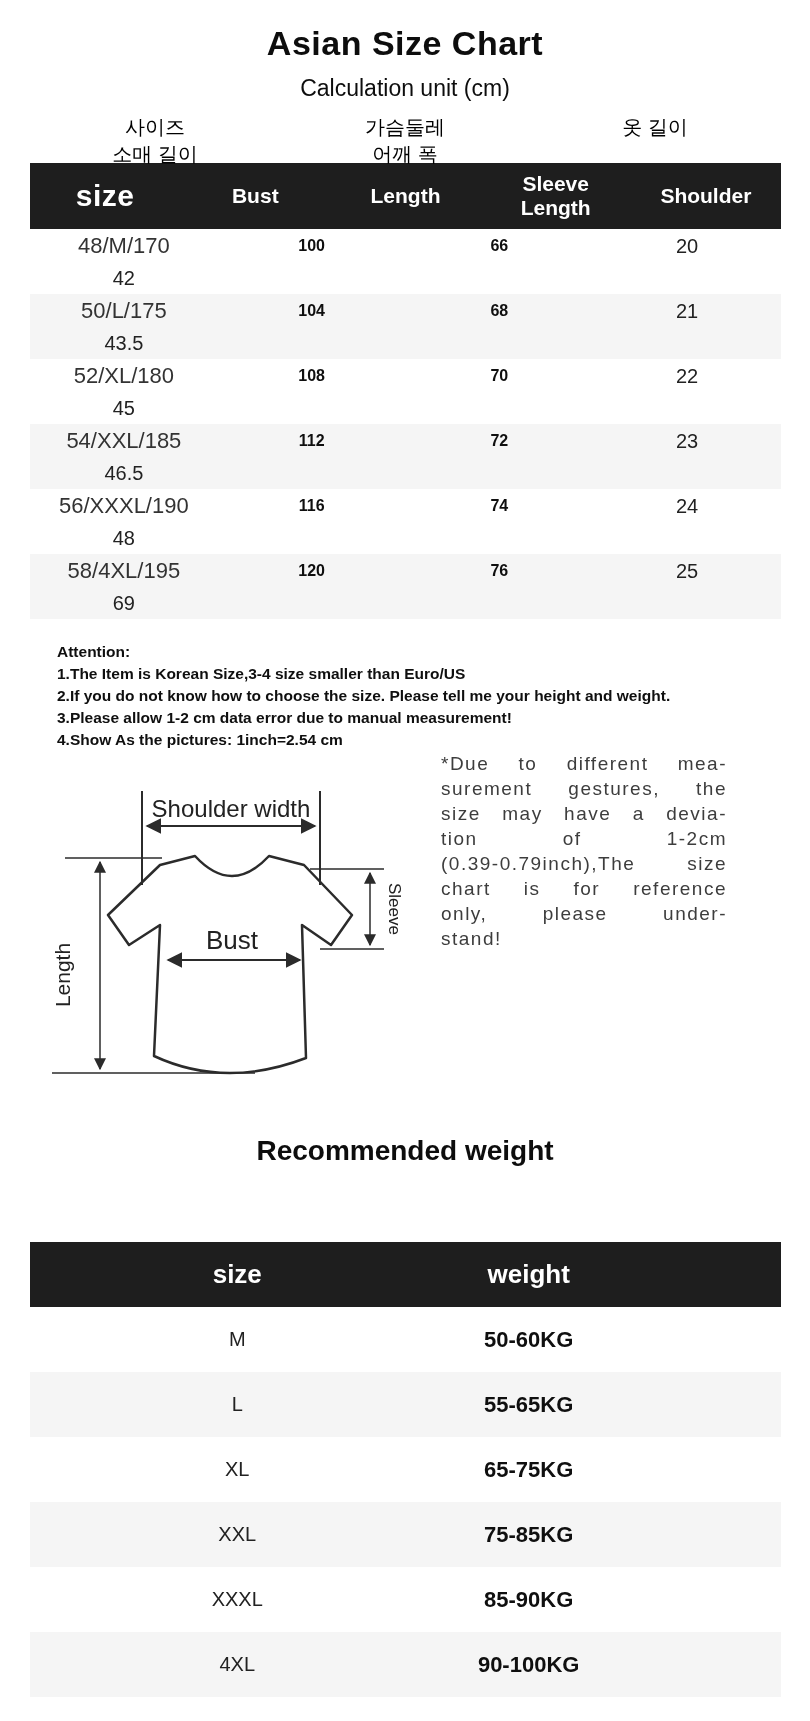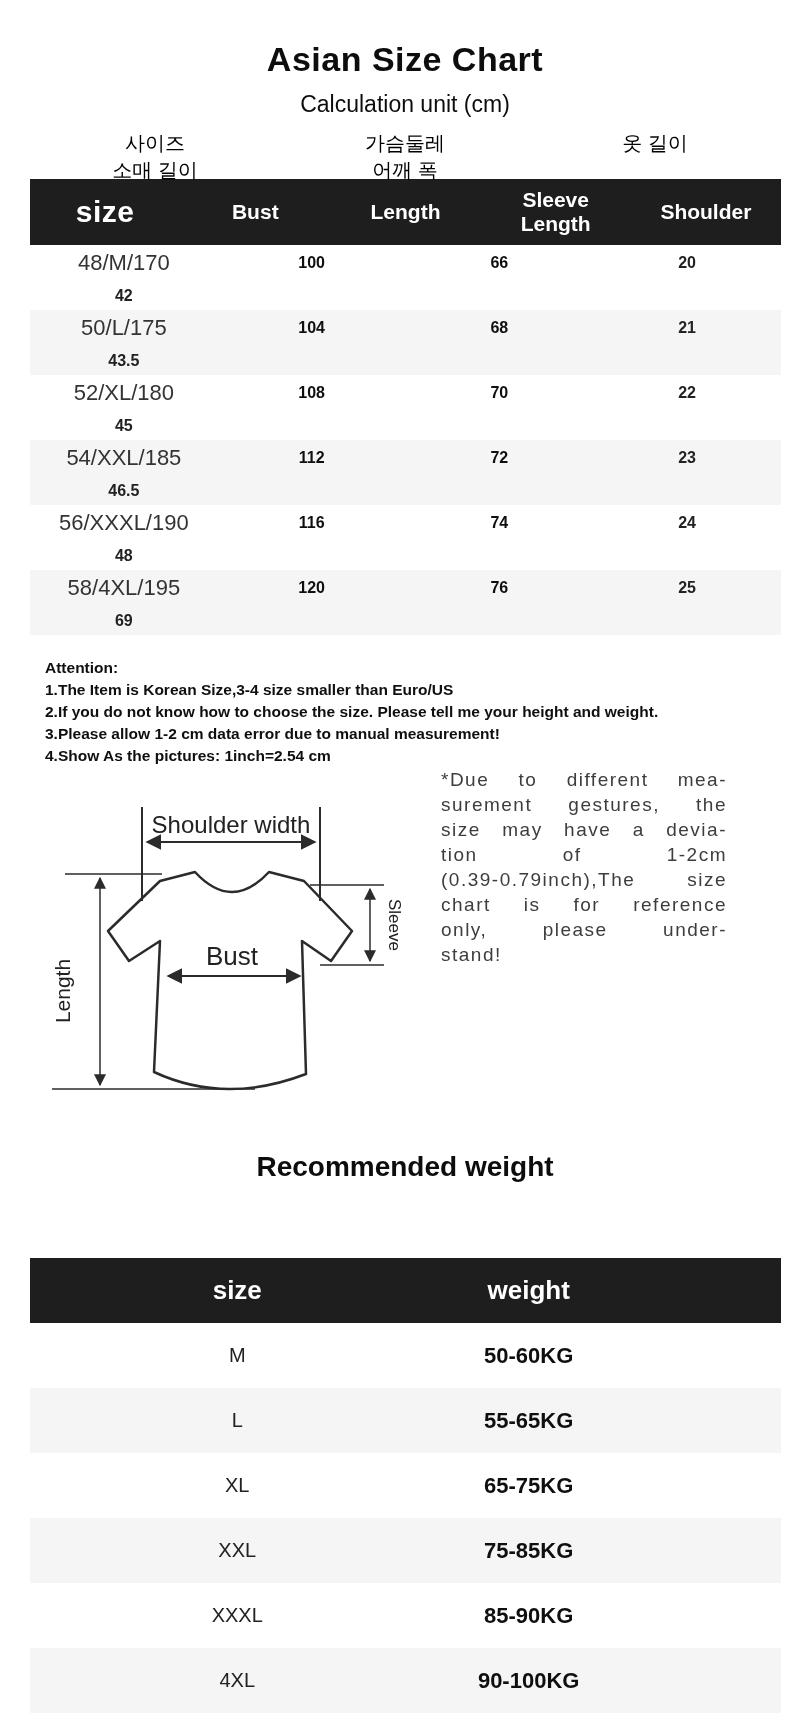--- a/index.html
+++ b/index.html
@@ -9,21 +9,21 @@
     width: 810px;
     height: 1721px;
     margin: 0 auto;
     background: #ffffff;
     font-family: "Liberation Sans", sans-serif;
     color: #111;
     overflow: hidden;
   }
   
   .main-title {
-    padding-top: 40px;
+    padding-top: 24px;
     text-align: center;
     font-size: 34px;
     font-weight: 800;
     letter-spacing: 0.5px;
     color: #0d0d0d;
   }
   .sub-title {
     margin-top: 12px;
     text-align: center;
     font-size: 23px;
@@ -65,24 +65,24 @@
   .size-table .trow {
     display: grid;
     grid-template-columns: repeat(4, 1fr);
     align-items: center;
     height: 65px;
   }
   .size-table .tbody .trow:nth-child(even) { background: #f5f5f5; }
   .size-table .trow .cell { text-align: center; }
   .size-table .trow .c-code   { font-size: 22px; font-weight: 400; color: #333; }
   .size-table .trow .c-bold   { font-size: 16px; font-weight: 700; color: #0f0f0f; }
-  .size-table .trow .c-plain  { font-size: 16px; font-weight: 700; color: #222; }
+  .size-table .trow .c-plain  { font-size: 20px; font-weight: 400; color: #222; }
   
   .attention {
-    margin: 22px 0 0 45px;
+    margin: 22px 0 0 57px;
     font-size: 15.5px;
     font-weight: 700;
     line-height: 22px;
     color: #0f0f0f;
   }
   
   .diagram-wrap { position: relative; height: 340px; margin-top: 0; }
   .shirt-svg { position: absolute; left: 40px; top: 2px; }
   .measure-note {
     position: absolute;

